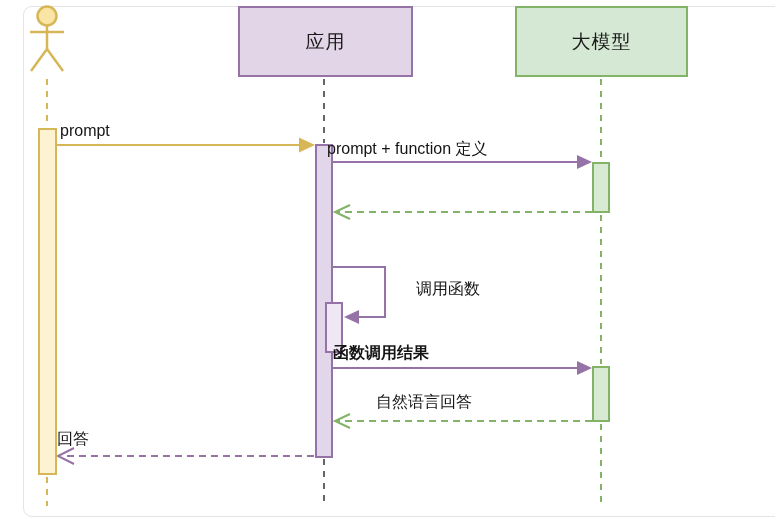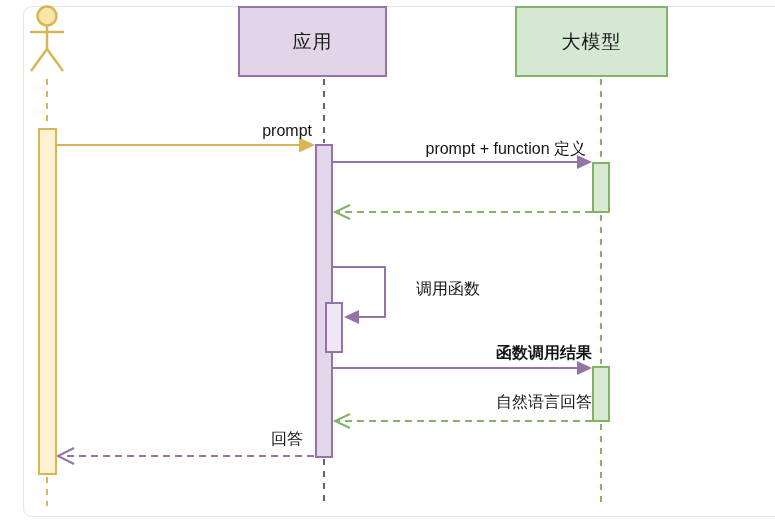--- a/index.html
+++ b/index.html
@@ -40,27 +40,27 @@
     border: 2px solid;
     display: flex;
     align-items: center;
     justify-content: center;
     font-size: 19px;
     color: #1a1a1a;
     letter-spacing: 1px;
   }
   .participant.app {
     left: 238px;
-    width: 149px;
+    width: 175px;
     background: #e1d5e7;
     border-color: #9673a6;
   }
   .participant.llm {
     left: 515px;
-    width: 153px;
+    width: 173px;
     background: #d5e8d4;
     border-color: #82b366;
   }
   .activation {
     position: absolute;
     box-sizing: border-box;
     border: 2px solid;
   }
   .act-user {
     left: 38px; top: 128px; width: 19px; height: 347px;
@@ -79,29 +79,29 @@
     background: #d9ead3; border-color: #82b366;
   }
   .act-llm-2 {
     left: 592px; top: 366px; width: 18px; height: 56px;
     background: #d9ead3; border-color: #82b366;
   }
   .msg-label {
     position: absolute;
     font-size: 16px;
     color: #141414;
-    text-align: right;
+    text-align: left;
     white-space: nowrap;
   }
   .lbl-prompt   { left: 60px;  top: 122px; width: 252px; }
   .lbl-promptfn { left: 327px; top: 139px; width: 259px; }
   .lbl-params   { left: 333px; top: 184px; width: 259px; }
   .lbl-callfn   { left: 392px; top: 279px; text-align: left; margin-left: 24px; }
   .lbl-result   { left: 333px; top: 343px; width: 259px; font-weight: bold; }
-  .lbl-nlreply  { left: 333px; top: 392px; width: 259px; }
+  .lbl-nlreply  { left: 333px; top: 392px; width: 259px; padding-left: 43px; }
   .lbl-answer   { left: 57px;  top: 429px; width: 246px; }
 </style>
 </head>
 <body>
 
 <div class="stage">
 
   <div class="frame"></div>
 
   <svg class="overlay" viewBox="0 0 775 521">

